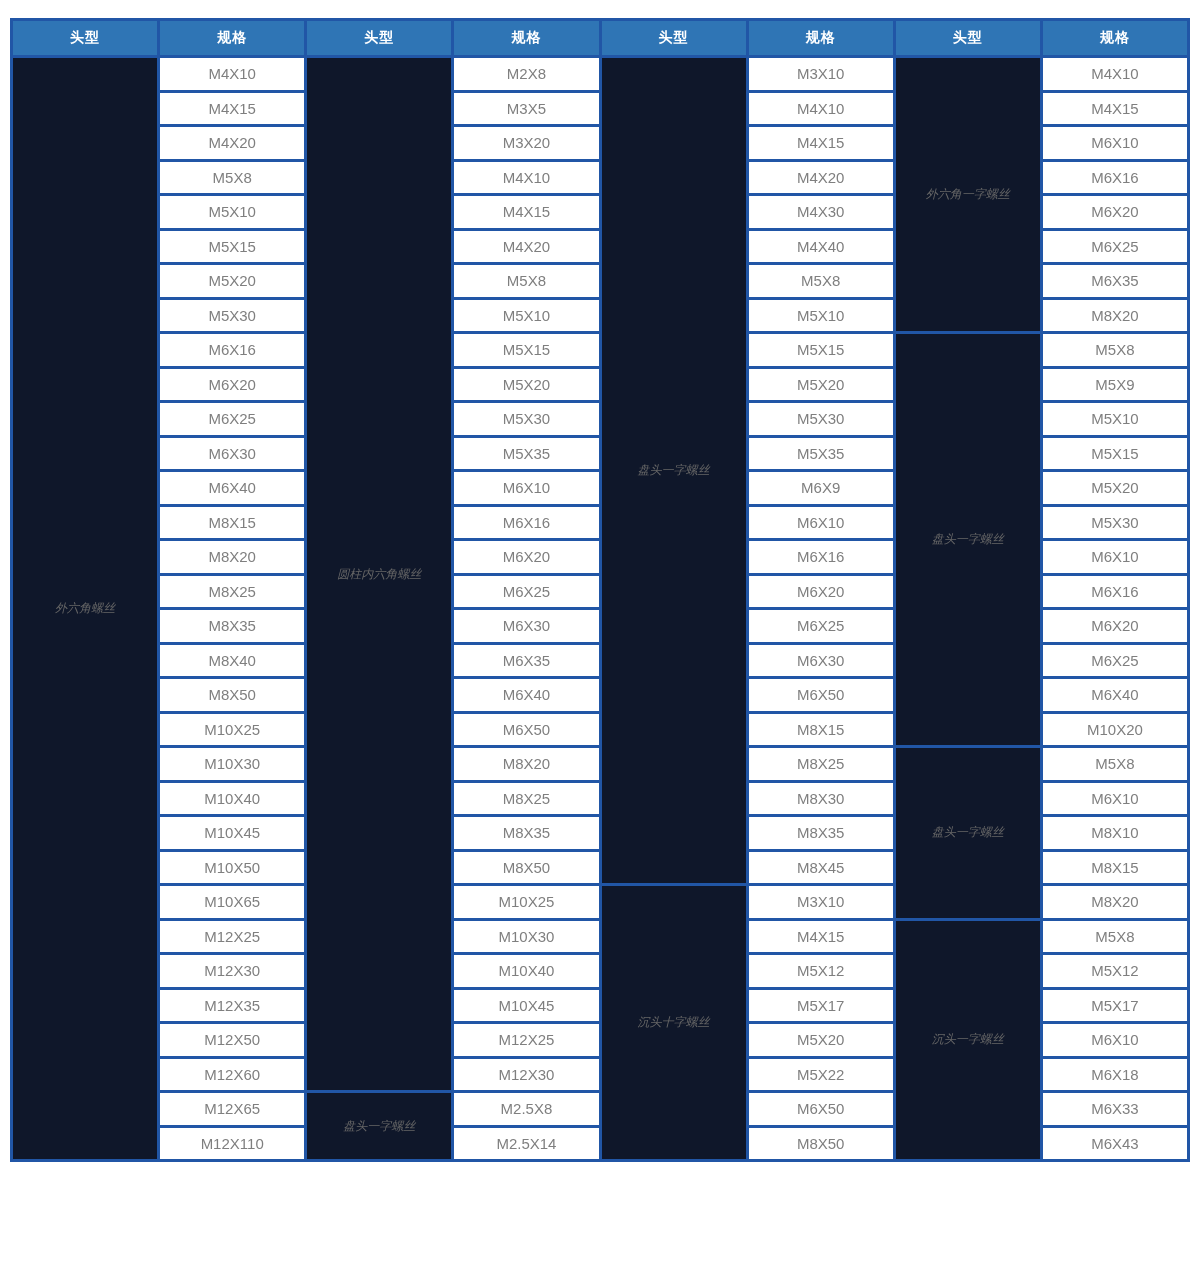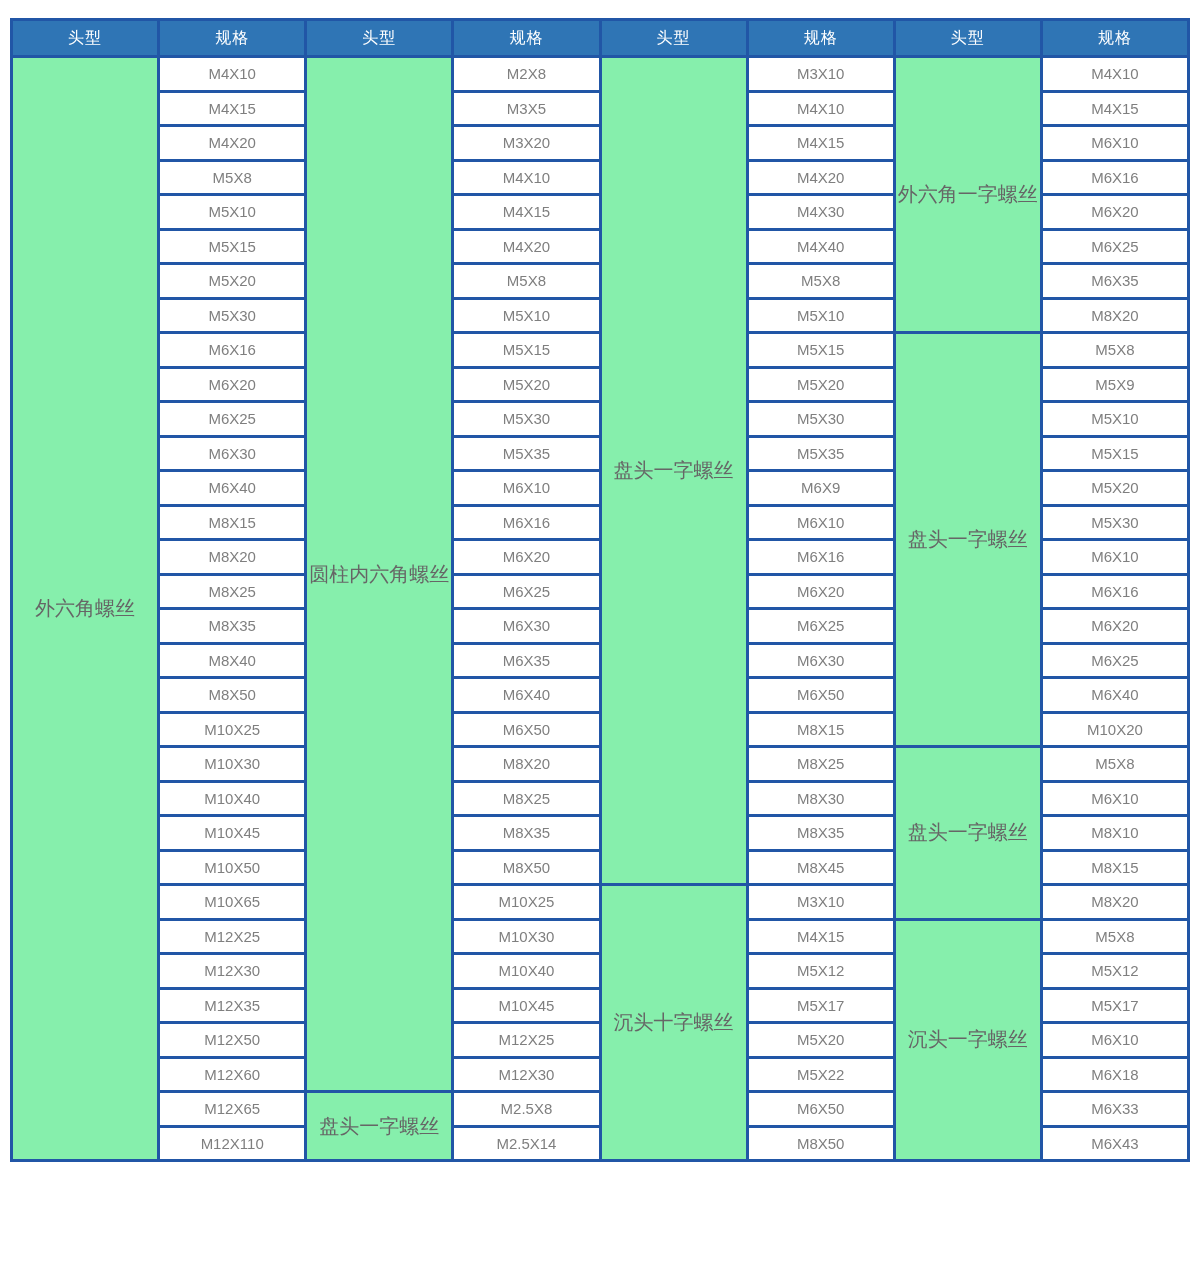--- a/index.html
+++ b/index.html
@@ -31,34 +31,35 @@
     text-align:center;
     vertical-align:middle;
     padding:0;
     overflow:hidden;
     white-space:nowrap;
   }
   .spec-table th{
     background:var(--header-bg);
     color:var(--header-text);
     height:34px;
-    font-size:16px;
-    font-weight:normal;
+    font-size:14px;
+    font-weight:bold;
     letter-spacing:1px;
   }
   .spec-table td.spec-cell{
     height:31.5px;
     color:var(--spec-text);
     font-size:15px;
     background:#ffffff;
   }
   .spec-table td.head-type-cell{
     color:var(--head-text);
-    font-size:20px;
-    background:#86efac;
+    font-size:12px;
+    background:#0f172a;
+    font-style:italic;
   }
 </style>
 </head>
 <body>
 
 <div class="table-wrap">
   <table class="spec-table">
     <thead>
       <tr>
         <th>头型</th>

